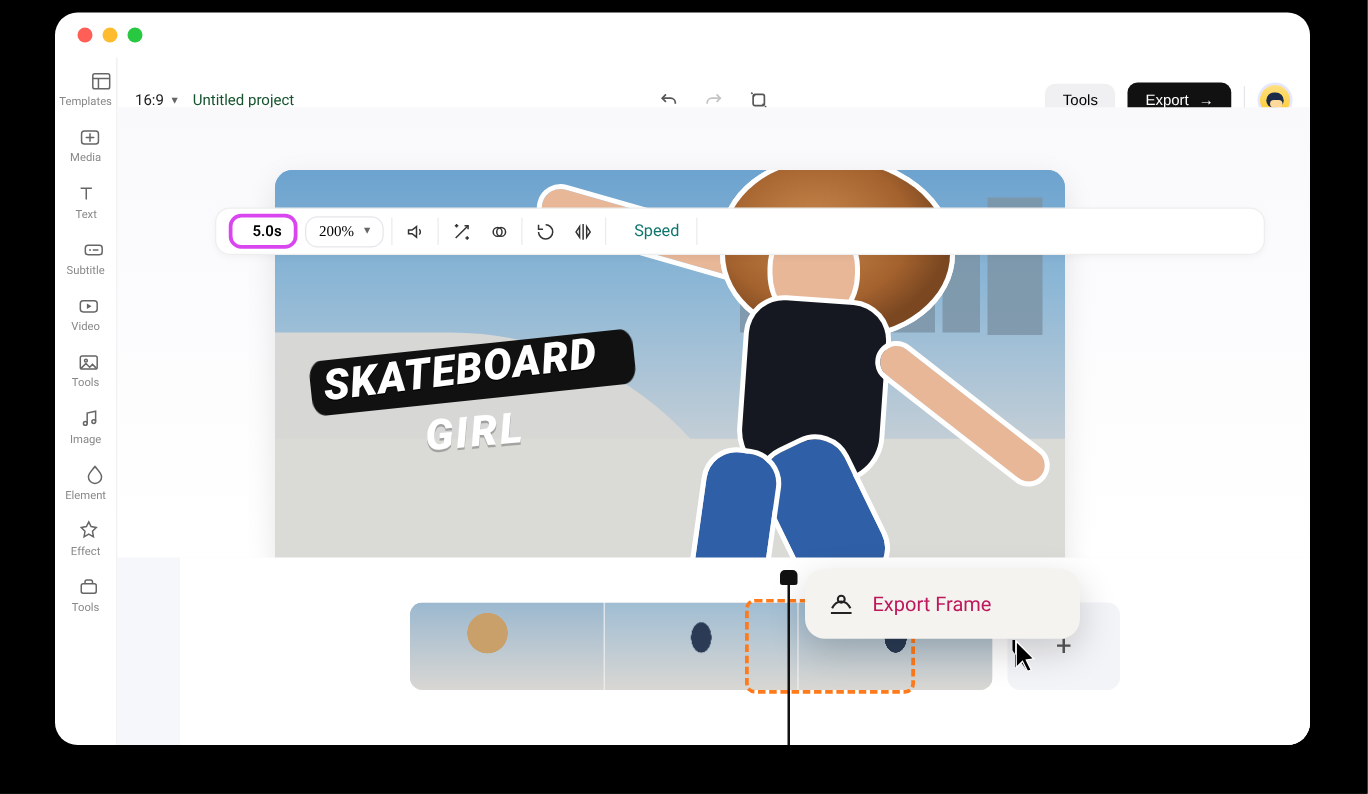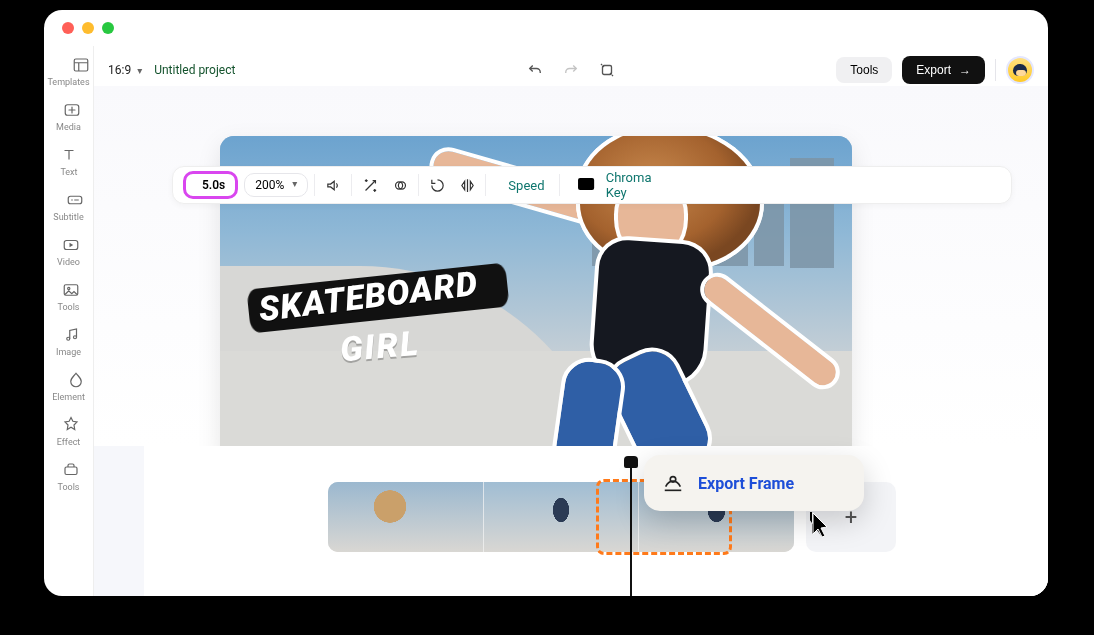--- a/index.html
+++ b/index.html
@@ -16,21 +16,21 @@
   .sidebar {
     position: absolute; left: 0; top: 36px; bottom: 0; width: 50px;
     border-right: 1px solid #eee; display: flex; flex-direction: column; align-items: center;
     padding-top: 10px; gap: 14px;
   }
   .side-item { display:flex; flex-direction:column; align-items:flex-end; gap:3px; cursor:pointer; color:#666; }
   .side-item svg { width:18px; height:18px; stroke:#666; fill:none; stroke-width:1.6; }
   .side-item span { font-size:9px; color:#888; }
 
   .topbar {
-    position:absolute; left:50px; right:0; top:40px; height:40px;
+    position:absolute; left:50px; right:0; top:50px; height:40px;
     display:flex; align-items:center; padding:0 14px; gap:12px;
   }
   .aspect { font-size:12px; color:#222; display:flex; align-items:center; gap:4px; cursor:pointer;}
   .proj-name { font-size:12px; color:#14532d;text-align:center; }
   .center-tools { position:absolute; left:50%; transform:translateX(-50%); display:flex; gap:18px; align-items:center;}
   .center-tools .tbtn { width:18px; height:18px; display:flex; align-items:center; justify-content:center; cursor:pointer;}
   .center-tools svg { width:18px; height:18px; stroke:#555; fill:none; stroke-width:1.8;}
   .right-tools { margin-left:auto; display:flex; align-items:center; gap:10px;}
   .btn-save { background:#f0f0f2; border:none; padding:6px 14px; border-radius:8px; font-size:12px; cursor:pointer;}
   .btn-export { background:#111; color:#fff; border:none; padding:7px 14px; border-radius:8px; font-size:12px; display:flex; align-items:flex-end; gap:8px; cursor:pointer;}
@@ -40,21 +40,21 @@
   .avatar::before{content:"";position:absolute;left:5px;top:6px;width:14px;height:12px;border-radius:7px 7px 6px 6px;background:#1b2a49;}
   .avatar::after{content:"";position:absolute;left:8px;top:12px;width:10px;height:6px;border-radius:5px;background:#ffd99a;}
 
   .toolbar {
     position:absolute; left:78px; right:36px; top:80px; height:38px;
     background:#fff; border:1px solid #eee; border-radius:12px; box-shadow:0 2px 6px rgba(0,0,0,.04);
     display:flex; align-items:center; padding:0 10px; gap:6px; z-index:4;
   }
   .tgroup{display:flex;align-items:center;gap:8px;padding:0 8px;}
   .tdiv{width:1px;height:22px;background:#ececef;}
-  .pill{display:flex;gap:6px;border:1px solid #e6e6ea;border-radius:10px;padding:4px 10px;font-size:12px;cursor:pointer;}
+  .pill{display:flex;gap:6px;border:1px solid #e6e6ea;border-radius:10px;padding:4px 10px;font-size:12px;cursor:pointer;font-family:Liberation Serif, serif;}
   .pill svg,.tool svg{width:17px;height:17px;stroke:#333;fill:none;stroke-width:1.7;}
   .tool{width:24px;height:24px;display:flex;align-items:center;justify-content:center;cursor:pointer;border-radius:6px;}
   .tool-label{font-size:13px;color:#0f766e;}
   .duration{display:flex;align-items:center;gap:6px;border:3px solid #d946ef;border-radius:10px;padding:4px 10px;font-size:12px;font-weight:600;}
 
   .canvas-wrap{
     position:absolute; left:50px; right:0; top:76px; bottom:0;
     background:#f6f7fb; border-top-left-radius:0;
   }
   .canvas-inner{
@@ -97,21 +97,21 @@
   .board{position:absolute;left:118px;top:338px;width:200px;height:18px;background:#191919;border-radius:10px;outline:4px solid #fff;}
   .girl .outline *{box-shadow:0 0 0 4px #fff;}
   .girl .armL,.girl .armR,.girl .legL,.girl .legR,.girl .board,.girl .wheel{box-shadow:none;}
 
   .context{
     position:absolute; left:550px; top:369px; width:220px; height:56px;
     background:#f5f3ef; border-radius:16px; display:flex; align-items:center; gap:14px;
     padding:0 18px; box-shadow:0 10px 30px rgba(0,0,0,.18); z-index:6;
   }
   .context svg{width:22px;height:22px;stroke:#222;fill:none;stroke-width:1.8;}
-  .context span{font-size:16px;font-weight:700;color:#1d4ed8;}
+  .context span{font-size:16px;font-weight:400;color:#be185d;}
   .cursor{
     position:absolute;left:716px;top:424px;z-index:7;width:24px;height:28px;
   }
 
   .track-area{
     position:absolute; left:50px; right:0; bottom:0; height:150px; background:#fff;
   }
   .timeline{
     position:absolute;left:184px;top:36px;width:466px;height:70px;border-radius:10px;overflow:hidden;display:flex;
   }
@@ -304,28 +304,20 @@
         <div class="tdiv"></div>
         <div class="tgroup">
           <svg viewBox="0 0 24 24">
               <circle cx="12" cy="12" r="8"></circle>
               <path d="M12 12l4-3"></path>
               <path d="M9 6l1 1M6 10l1 .4"></path>
             </svg>
           <span class="tool-label">Speed</span>
         </div>
         <div class="tdiv"></div>
-        <div class="tgroup">
-          <svg viewBox="0 0 24 24">
-              <rect x="4" y="5" width="16" height="12" rx="2"></rect>
-              <circle cx="12" cy="11" r="3"></circle>
-              <path d="M12 17v3"></path>
-            </svg>
-          <span class="tool-label">Chroma Key</span>
-        </div>
       </div>
 
       <div class="canvas-inner">
         <div class="preview">
           <div class="sky"></div>
           <div class="buildings">
             <div class="bld b1"></div>
               <div class="bld b2"></div>
               <div class="bld b3"></div>
               <div class="bld b4"></div>

